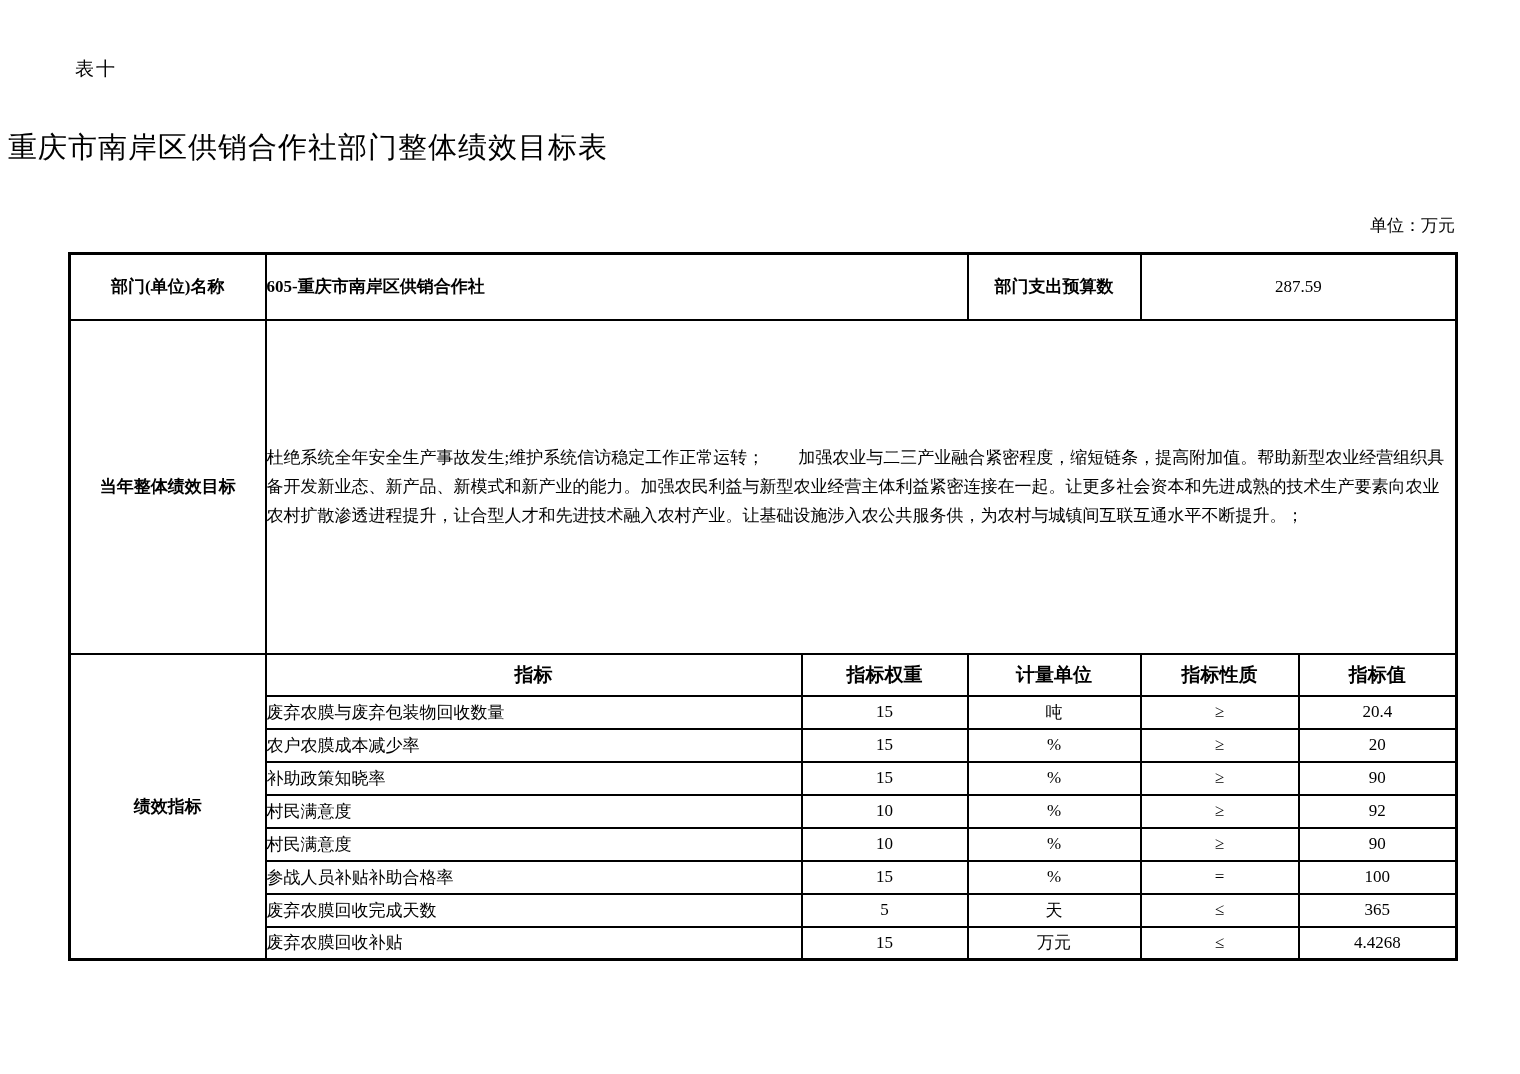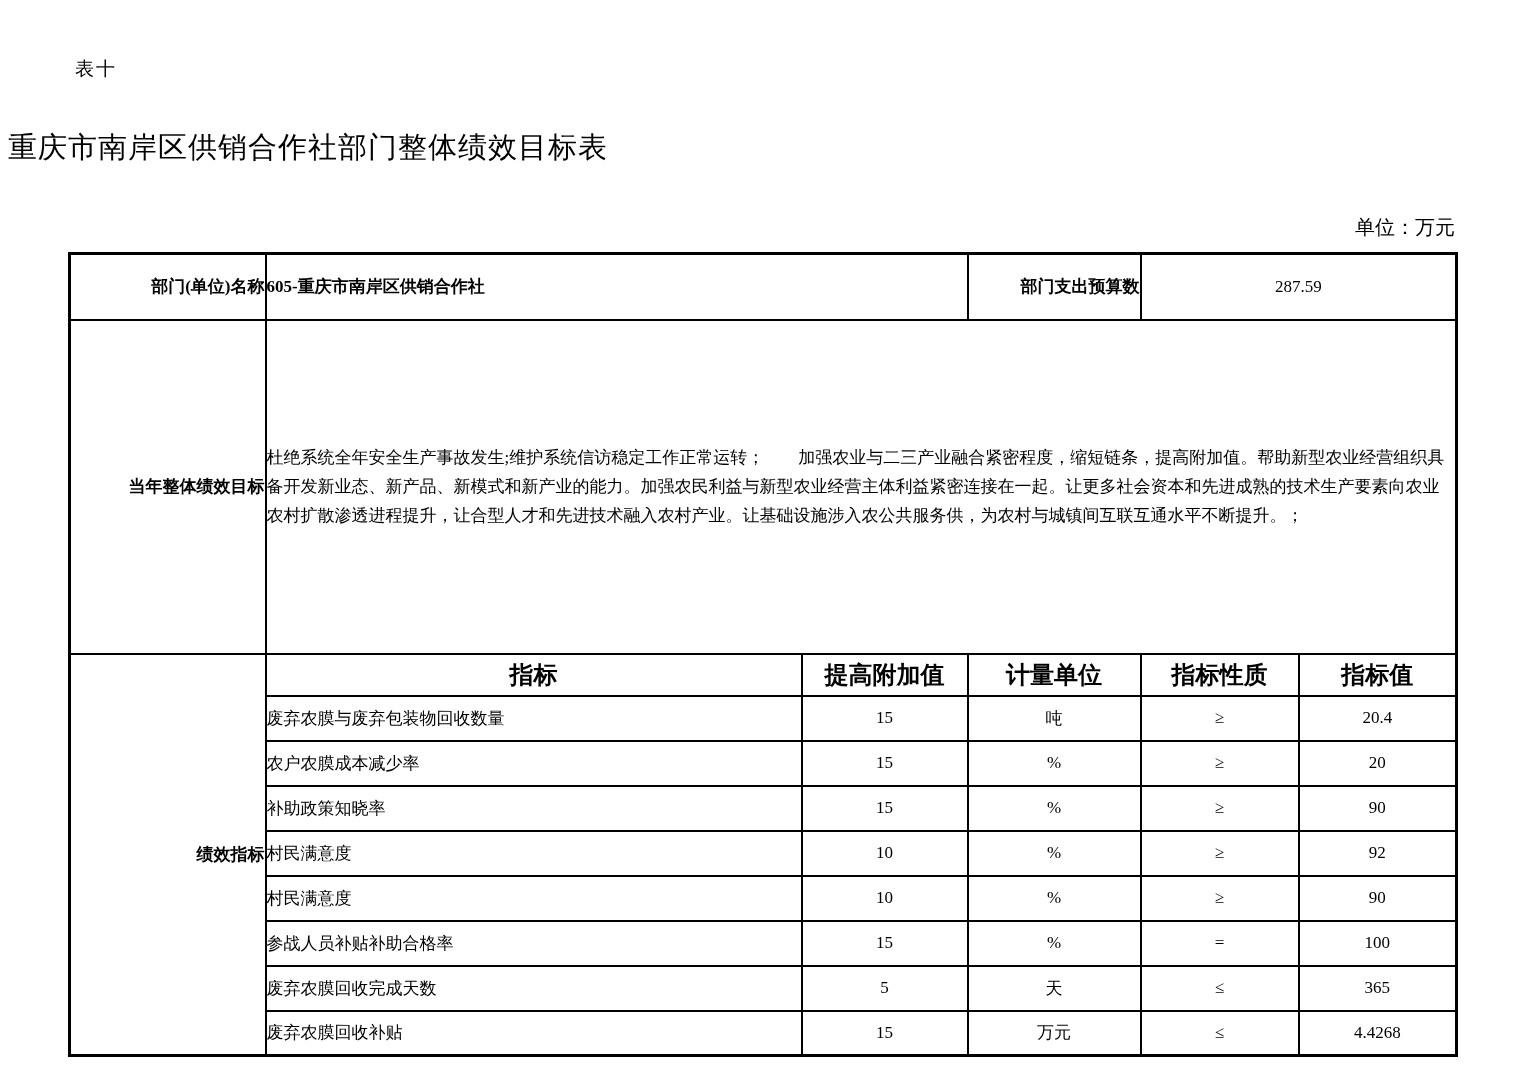--- a/index.html
+++ b/index.html
@@ -33,21 +33,21 @@
     width: 100%;
     font-size: 29px;
     font-weight: normal;
     margin: 8px;
     letter-spacing: 1px;
   }
   .unit-note {
     position: absolute;
     right: 65px;
     top: 214px;
-    font-size: 20px;
+    font-size: 17px;
     margin-left: 25px;
   }
   table.main {
     position: absolute;
     left: 68px;
     top: 252px;
     width: 1387px;
     border-collapse: collapse;
     table-layout: fixed;
     border: 3px solid #000000;
@@ -55,44 +55,44 @@
   table.main td, table.main th {
     border: 2px solid #000000;
     overflow: hidden;
     font-size: 17px;
     vertical-align: middle;
     padding: 0;
   }
   .row-info { height: 66px; }
   .row-goal { height: 334px; }
   .row-head { height: 42px; }
-  .row-data { height: 45px; }
+  .row-data { height: 33px; }
   .lbl {
     font-weight: bold;
     font-size: 19px;
-    text-align: right;
+    text-align: center;
     padding-left: 8px;
   }
   .dept-val {
     font-weight: bold;
     font-size: 19px;
     text-align: left;
     padding-left: 8px;
   }
   .center-val { text-align: center; }
   .goal-text {
     font-size: 17.5px;
     line-height: 29px;
     text-align: left;
     padding: 4px 8px 4px 6px;
     vertical-align: middle;
   }
   table.main th {
     font-weight: bold;
-    font-size: 24px;
+    font-size: 19px;
     text-align: center;
   }
   .name-cell {
     text-align: left;
     padding-left: 7px;
   }
 </style>
 </head>
 <body>
 
@@ -123,21 +123,21 @@
     </tr>
 
     <tr class="row-goal">
       <td class="lbl">当年整体绩效目标</td>
       <td class="goal-text" colspan="5">杜绝系统全年安全生产事故发生;维护系统信访稳定工作正常运转；　　加强农业与二三产业融合紧密程度，缩短链条，提高附加值。帮助新型农业经营组织具备开发新业态、新产品、新模式和新产业的能力。加强农民利益与新型农业经营主体利益紧密连接在一起。让更多社会资本和先进成熟的技术生产要素向农业农村扩散渗透进程提升，让合型人才和先进技术融入农村产业。让基础设施涉入农公共服务供，为农村与城镇间互联互通水平不断提升。；</td>
     </tr>
 
     <tr class="row-head">
       <td class="lbl" rowspan="9">绩效指标</td>
       <th>指标</th>
-      <th>提高附加值</th>
+      <th>指标权重</th>
       <th>计量单位</th>
       <th>指标性质</th>
       <th>指标值</th>
     </tr>
 
     <tr class="row-data">
       <td class="name-cell">废弃农膜与废弃包装物回收数量</td>
       <td class="center-val">15</td>
       <td class="center-val">吨</td>
       <td class="center-val">≥</td>

